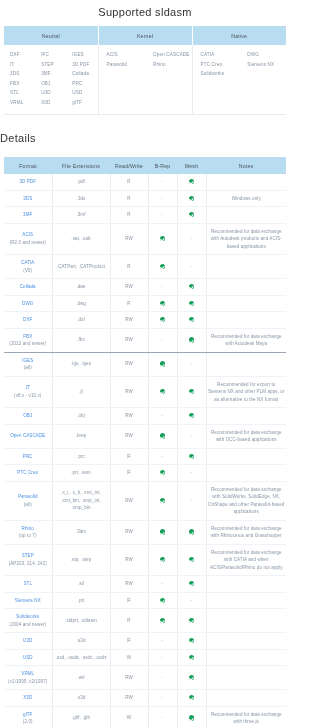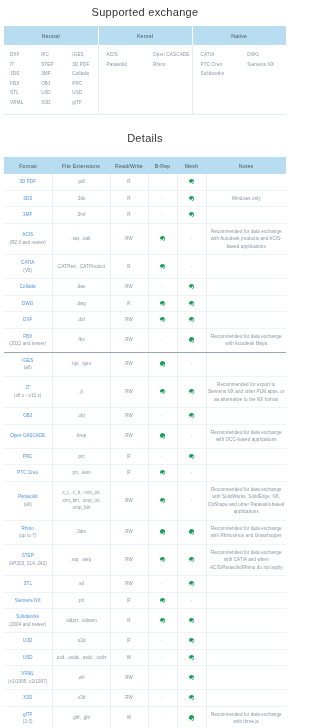--- a/index.html
+++ b/index.html
@@ -14,21 +14,20 @@
   .section-title {
     text-align: center;
     font-size: 11px;
     color: #333333;
     font-weight: normal;
     letter-spacing: 0.3px;
     margin: 0;
     padding: 6px 0 8px 0;
   }
   .details-title {
-    text-align: center;
     font-size: 11px;
     color: #333333;
     font-weight: normal;
     letter-spacing: 0.3px;
     padding: 17px 0 13px 0;
   }
 
   
   table.sf {
     width: 282px;
@@ -127,21 +126,21 @@
     border-width: 0 0.75px 0.75px 0;
     transform: rotate(42deg);
   }
   .dash { color: #b9c3cd; font-size: 5px; }
   .notes { color: #8794a4; line-height: 7.5px; }
 </style>
 </head>
 <body>
 
 <div>
-  <h1 class="section-title">Supported exchange</h1>
+  <h1 class="section-title">Supported sldasm</h1>
 
   <table class="sf">
     <thead>
       <tr>
         <th>Neutral</th>
         <th>Kernel</th>
         <th>Native</th>
       </tr>
     </thead>
     <tbody>

